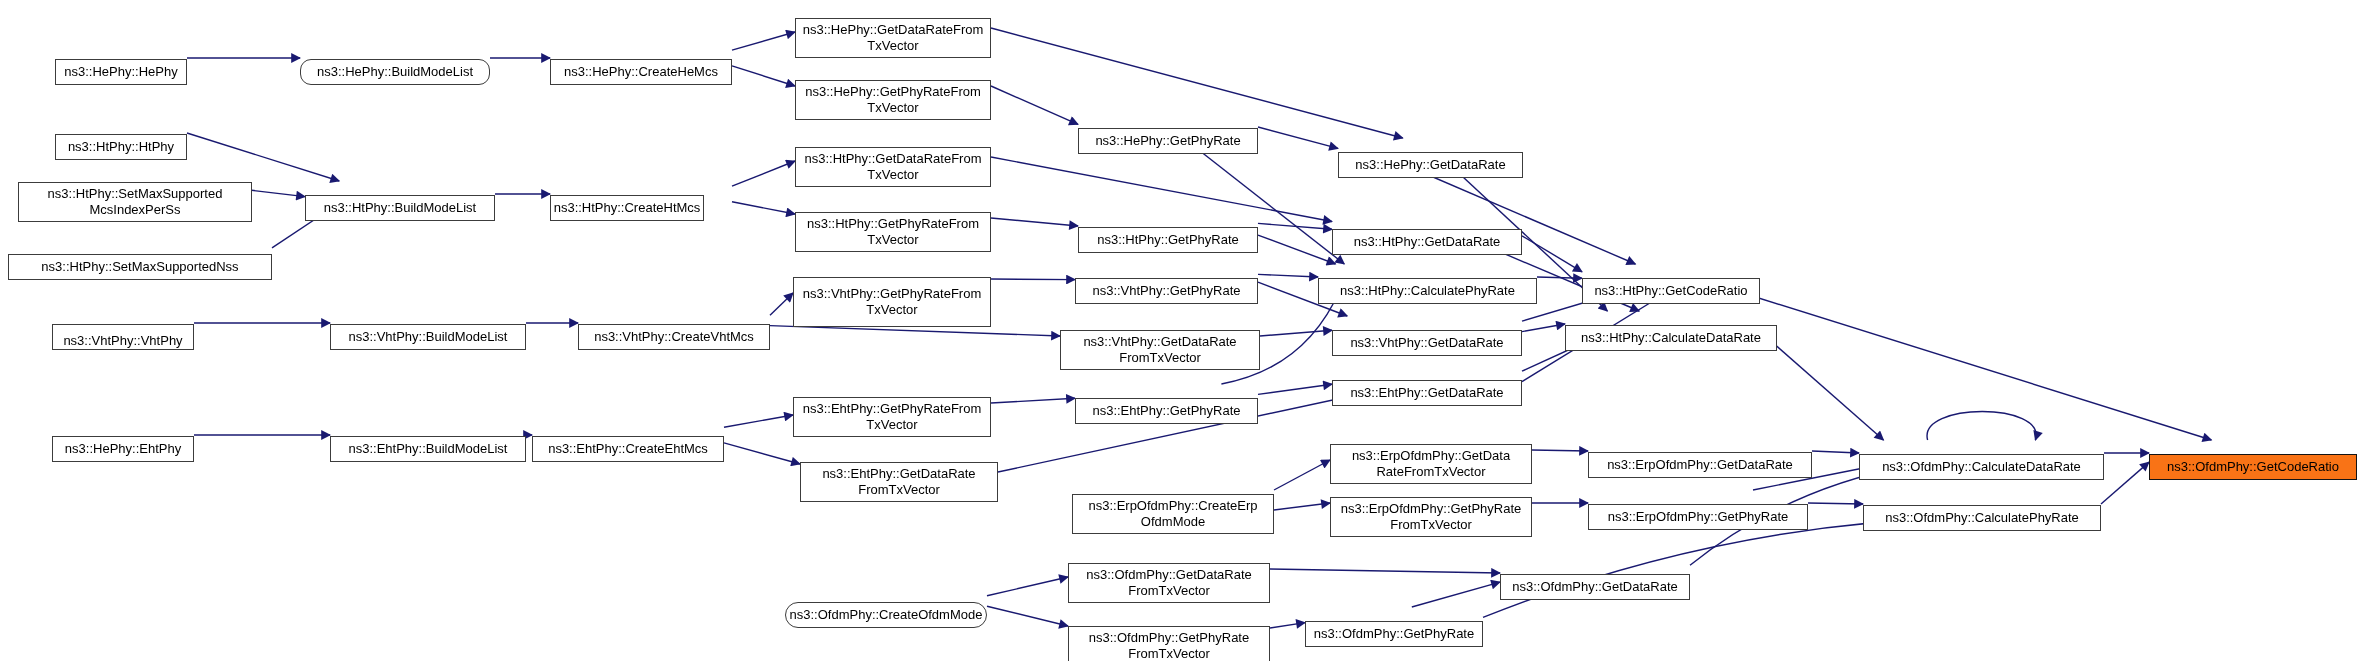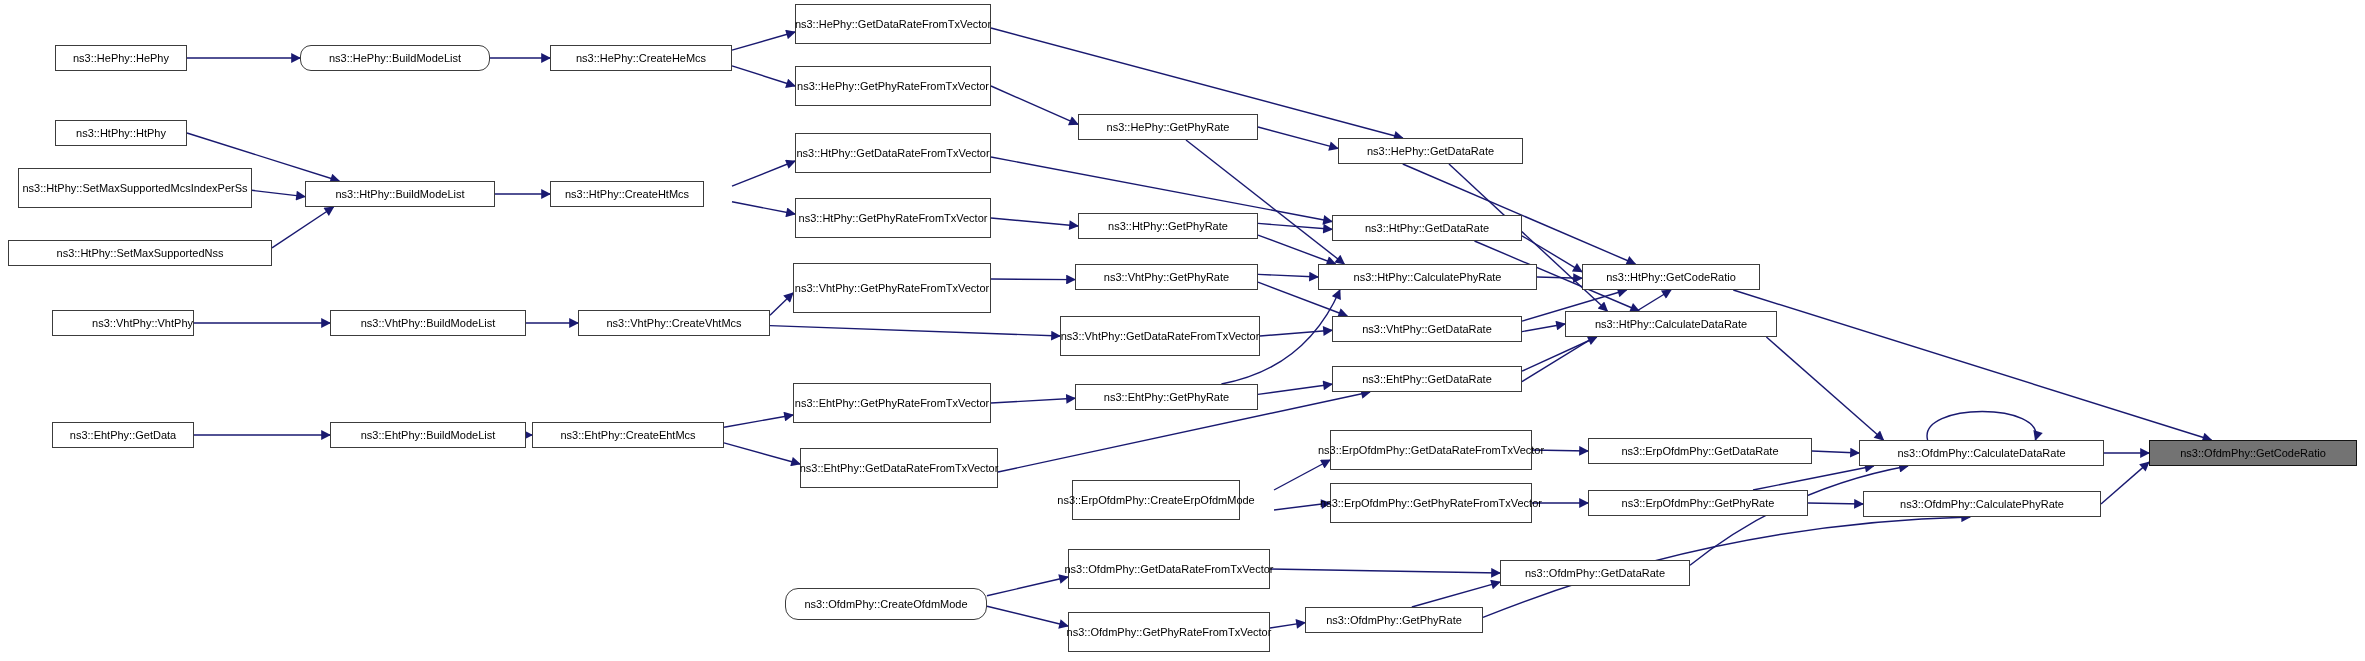--- a/index.html
+++ b/index.html
@@ -1,23 +1,23 @@
 <!DOCTYPE html>
 <html><head>
 <meta charset="utf-8">
 <style>
   html,body{margin:0;padding:0;background:#ffffff;}
   #canvas{position:relative;width:2365px;height:661px;background:#ffffff;overflow:hidden;
           font-family:"Liberation Sans",sans-serif;}
   #edges{position:absolute;left:0;top:0;width:2365px;height:661px;}
   .node{position:absolute;box-sizing:border-box;background:#ffffff;border:1.4px solid #3c3c3c;
-        display:flex;flex-direction:row;align-items:center;justify-content:center;
-        font-size:11px;color:#000000;text-align:center;line-height:16px;white-space:nowrap;
-        cursor:pointer;}
-  .node.hl{background:#737373;border-color:#141414;cursor:default;}
+        display:flex;flex-direction:column;align-items:center;justify-content:center;
+        font-size:13px;color:#000000;text-align:center;line-height:16px;white-space:nowrap;
+        cursor:pointer;margin-top:14px;}
+  .node.hl{background:#f97316;border-color:#141414;cursor:default;}
   .node span{display:block;}
 </style>
 </head>
 <body>
 
 <div id="canvas">
   <svg id="edges" xmlns="http://www.w3.org/2000/svg" viewBox="0 0 2365 661">
       <defs>
         <marker id="arr" viewBox="0 0 10 10" refX="9" refY="5" markerWidth="9" markerHeight="7" orient="auto-start-reverse">
           <path d="M 0 0 L 10 5 L 0 10 z" fill="#191970"></path>
@@ -165,21 +165,21 @@
       <span>ns3::VhtPhy::GetPhyRate</span>
     </div>
     <div class="node" style="left: 1060px; top: 316px; width: 200px; height: 40px;">
       <span>ns3::VhtPhy::GetDataRate</span>
       <span>FromTxVector</span>
     </div>
     <div class="node" style="left: 1332px; top: 316px; width: 190px; height: 26px;">
       <span>ns3::VhtPhy::GetDataRate</span>
     </div>
     <div class="node" style="left: 52px; top: 422px; width: 142px; height: 26px;">
-      <span>ns3::EhtPhy::GetData</span>
+      <span>ns3::HePhy::EhtPhy</span>
     </div>
     <div class="node" style="left: 330px; top: 422px; width: 196px; height: 26px;">
       <span>ns3::EhtPhy::BuildModeList</span>
     </div>
     <div class="node" style="left: 532px; top: 422px; width: 192px; height: 26px;">
       <span>ns3::EhtPhy::CreateEhtMcs</span>
     </div>
     <div class="node" style="left: 793px; top: 383px; width: 198px; height: 40px;">
       <span>ns3::EhtPhy::GetPhyRateFrom</span>
       <span>TxVector</span>
@@ -191,35 +191,35 @@
     <div class="node" style="left: 1075px; top: 384px; width: 183px; height: 26px;">
       <span>ns3::EhtPhy::GetPhyRate</span>
     </div>
     <div class="node" style="left: 1332px; top: 366px; width: 190px; height: 26px;">
       <span>ns3::EhtPhy::GetDataRate</span>
     </div>
     <div class="node" style="left: 1330px; top: 430px; width: 202px; height: 40px;">
       <span>ns3::ErpOfdmPhy::GetData</span>
       <span>RateFromTxVector</span>
     </div>
-    <div class="node" style="left: 1072px; top: 480px; width: 168px; height: 40px;">
+    <div class="node" style="left: 1072px; top: 480px; width: 202px; height: 40px;">
       <span>ns3::ErpOfdmPhy::CreateErp</span>
       <span>OfdmMode</span>
     </div>
     <div class="node" style="left: 1330px; top: 483px; width: 202px; height: 40px;">
       <span>ns3::ErpOfdmPhy::GetPhyRate</span>
       <span>FromTxVector</span>
     </div>
     <div class="node" style="left: 1588px; top: 438px; width: 224px; height: 26px;">
       <span>ns3::ErpOfdmPhy::GetDataRate</span>
     </div>
     <div class="node" style="left: 1588px; top: 490px; width: 220px; height: 26px;">
       <span>ns3::ErpOfdmPhy::GetPhyRate</span>
     </div>
-    <div class="node" style="left: 785px; top: 588px; width: 202px; height: 32px; border-radius: 13px;">
+    <div class="node" style="left: 785px; top: 588px; width: 202px; height: 26px; border-radius: 13px;">
       <span>ns3::OfdmPhy::CreateOfdmMode</span>
     </div>
     <div class="node" style="left: 1068px; top: 549px; width: 202px; height: 40px;">
       <span>ns3::OfdmPhy::GetDataRate</span>
       <span>FromTxVector</span>
     </div>
     <div class="node" style="left: 1068px; top: 612px; width: 202px; height: 40px;">
       <span>ns3::OfdmPhy::GetPhyRate</span>
       <span>FromTxVector</span>
     </div>

